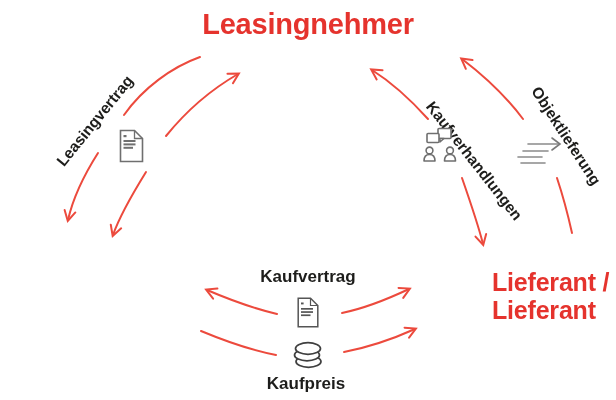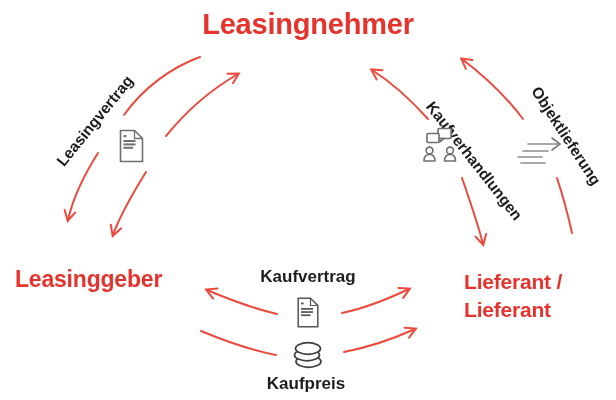--- a/index.html
+++ b/index.html
@@ -4,21 +4,21 @@
 <style>
   html,body{margin:0;padding:0;background:#fff;}
   .stage{
     position:relative;width:616px;height:400px;background:#ffffff;overflow:hidden;
     font-family:"Liberation Sans",sans-serif;
   }
   .arrow-layer{position:absolute;left:0;top:0;width:616px;height:400px;}
   .node{position:absolute;font-weight:bold;color:#e5332d;letter-spacing:-0.2px;}
   .node-top{left:0;top:8px;width:616px;text-align:center;font-size:29px;}
   .node-left{left:15px;top:266px;font-size:23px;}
-  .node-right{left:464px;top:268px;font-size:21px;line-height:28px;}
+  .node-right{left:492px;top:268px;font-size:25px;line-height:28px;}
   .edge-label{
     position:absolute;font-weight:bold;color:#1d1d1b;white-space:nowrap;
     transform:translate(-50%,-50%);
   }
   .rot{font-size:15.5px;}
   .lbl-leasingvertrag{left:95px;top:121px;transform:translate(-50%,-50%) rotate(-51deg);}
   .lbl-kaufverhandlungen{left:474px;top:161px;transform:translate(-50%,-50%) rotate(52deg);}
   .lbl-objektlieferung{left:566px;top:136px;transform:translate(-50%,-50%) rotate(57deg);}
   .lbl-kaufvertrag{left:308px;top:277px;font-size:17px;}
   .lbl-kaufpreis{left:306px;top:384px;font-size:17px;}
@@ -56,21 +56,20 @@
 
       <path d="M277,314 C252,308 228,299 207,290" marker-end="url(#ah)"></path>
       <path d="M342,313 C366,308 390,298 409,289" marker-end="url(#ah)"></path>
 
       <path d="M201,331 C225,341 250,350 276,355"></path>
       <path d="M344,352 C370,347 395,338 415,329" marker-end="url(#ah)"></path>
     </g>
   </svg>
 
   <div class="node node-top">Leasingnehmer</div>
-  <div class="node node-left">Leasinggeber</div>
   <div class="node node-right">
     <div>Lieferant /</div>
     <div>Lieferant</div>
   </div>
 
   <div class="edge-label rot lbl-leasingvertrag">Leasingvertrag</div>
   <div class="edge-label rot lbl-kaufverhandlungen">Kaufverhandlungen</div>
   <div class="edge-label rot lbl-objektlieferung">Objektlieferung</div>
   <div class="edge-label lbl-kaufpreis">Kaufpreis</div>
   <div class="edge-label lbl-kaufvertrag">Kaufvertrag</div>

